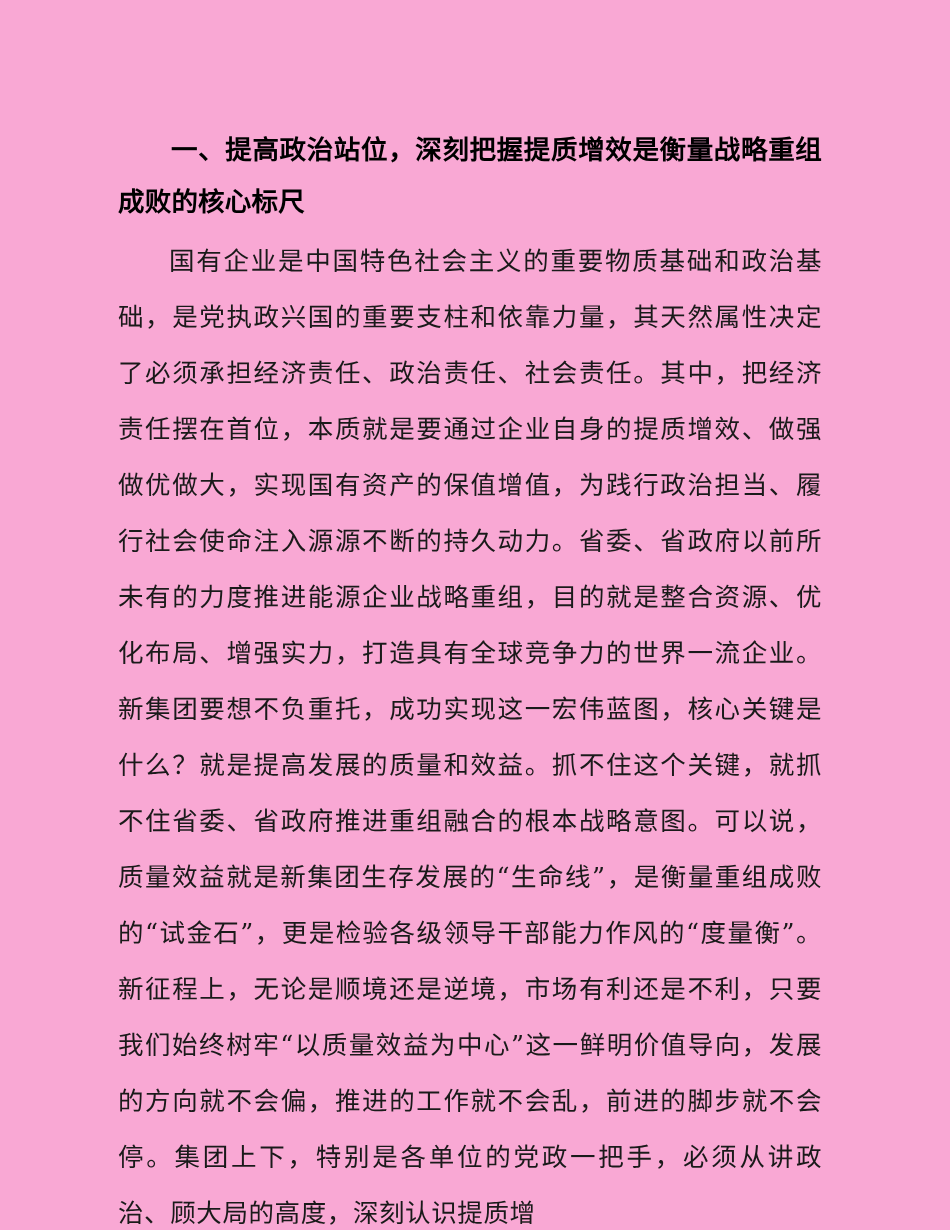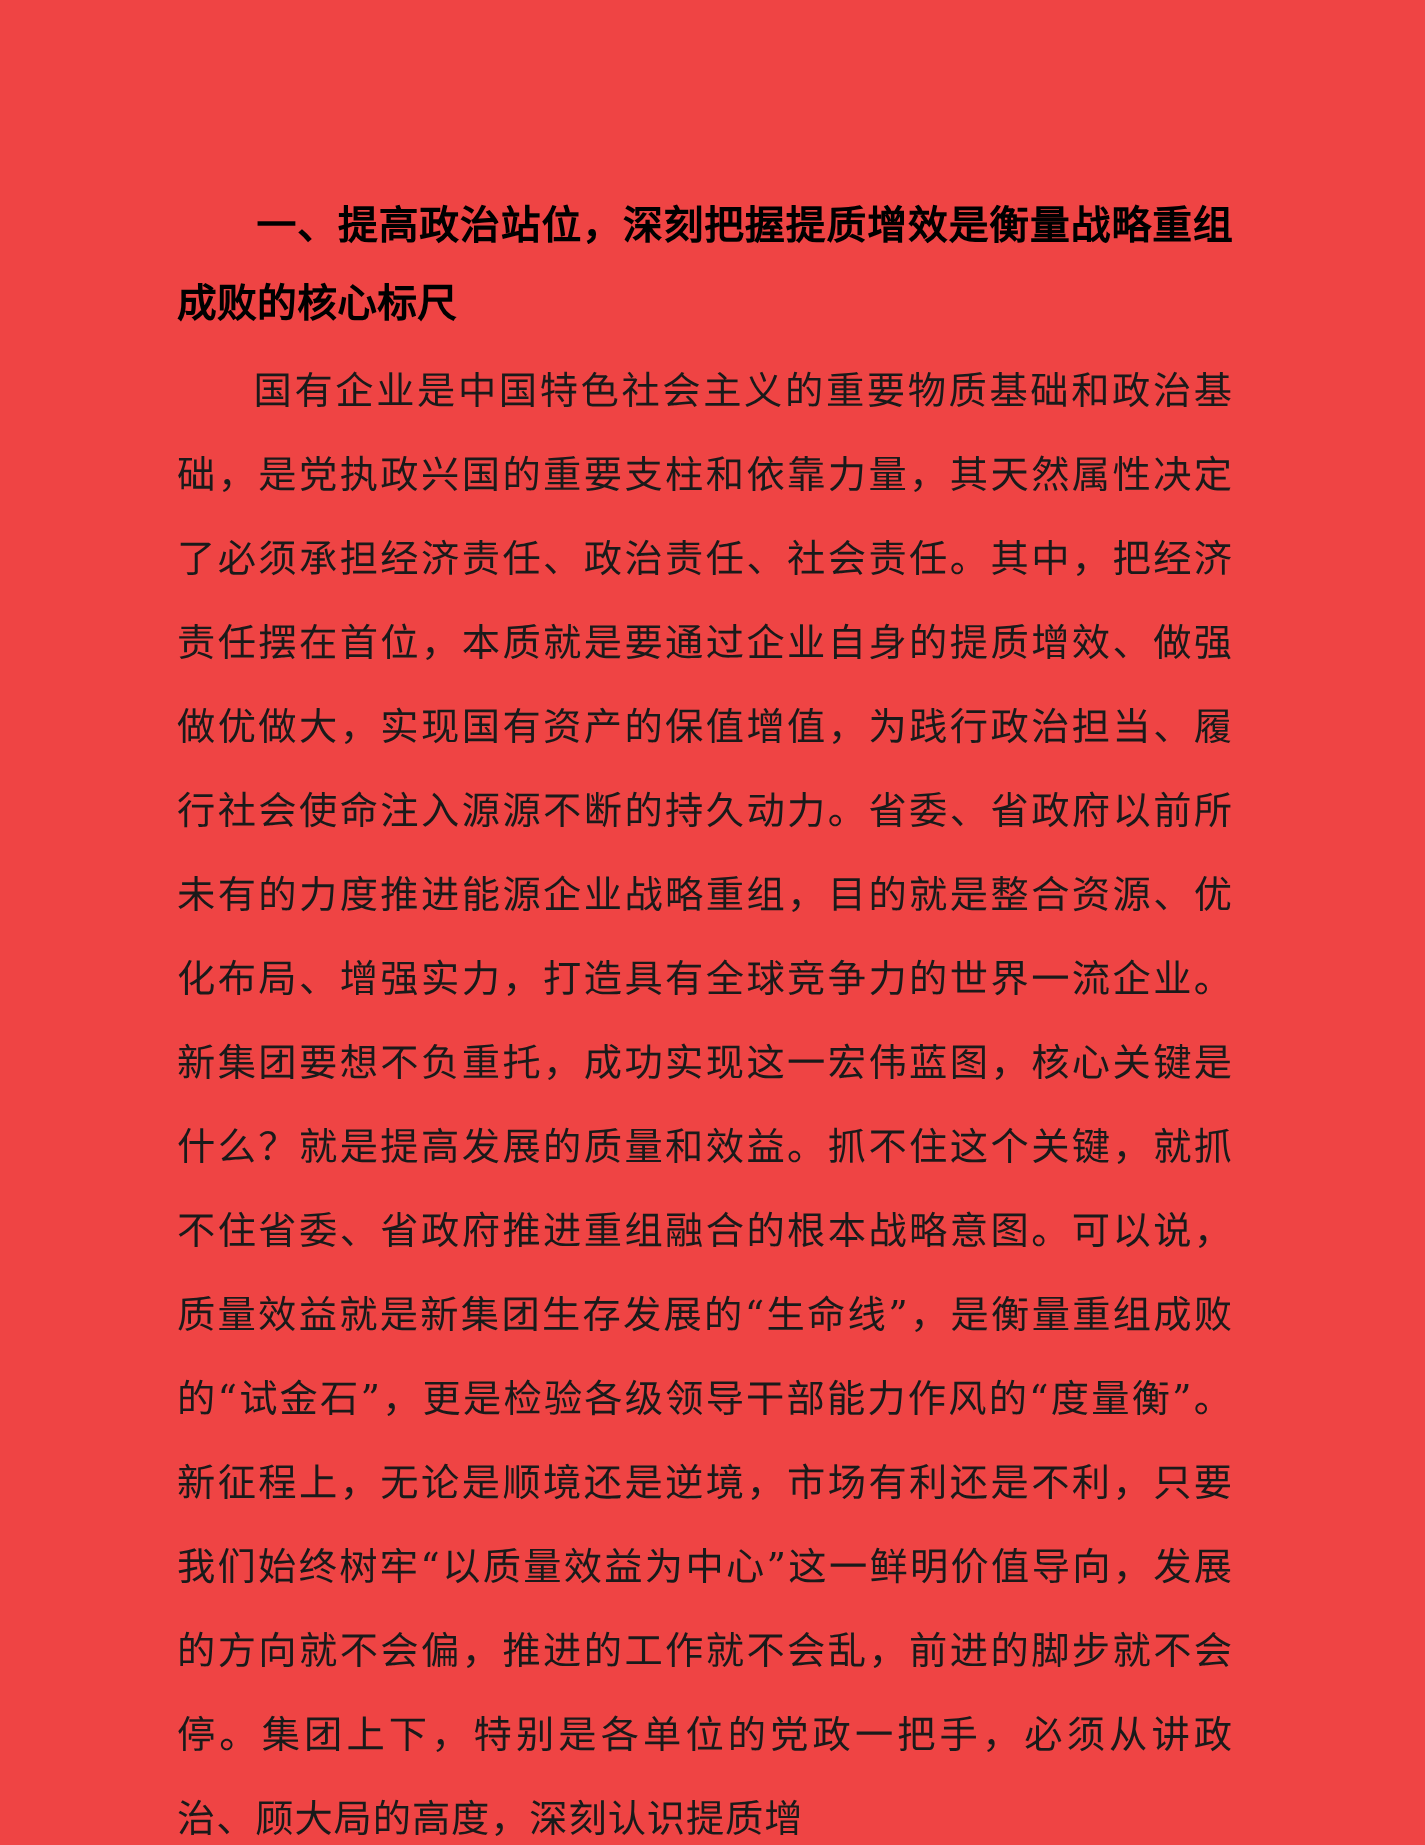--- a/index.html
+++ b/index.html
@@ -6,21 +6,21 @@
   html, body {
     margin: 0;
     padding: 0;
     background: #ffffff;
   }
 
   .page {
     position: relative;
     width: 950px;
     height: 1230px;
-    background: #ef4444;
+    background: #f9a8d4;
     overflow: hidden;
     box-sizing: border-box;
   }
 
   .content {
     position: absolute;
     left: 118px;
     top: 0;
     width: 704px;
   }

